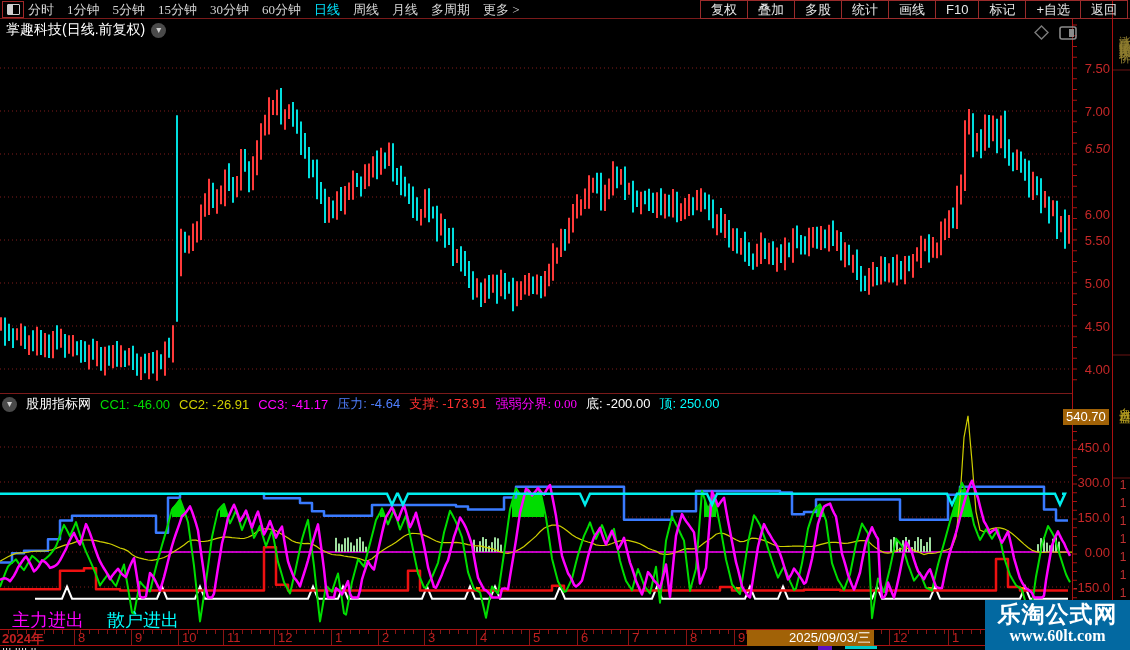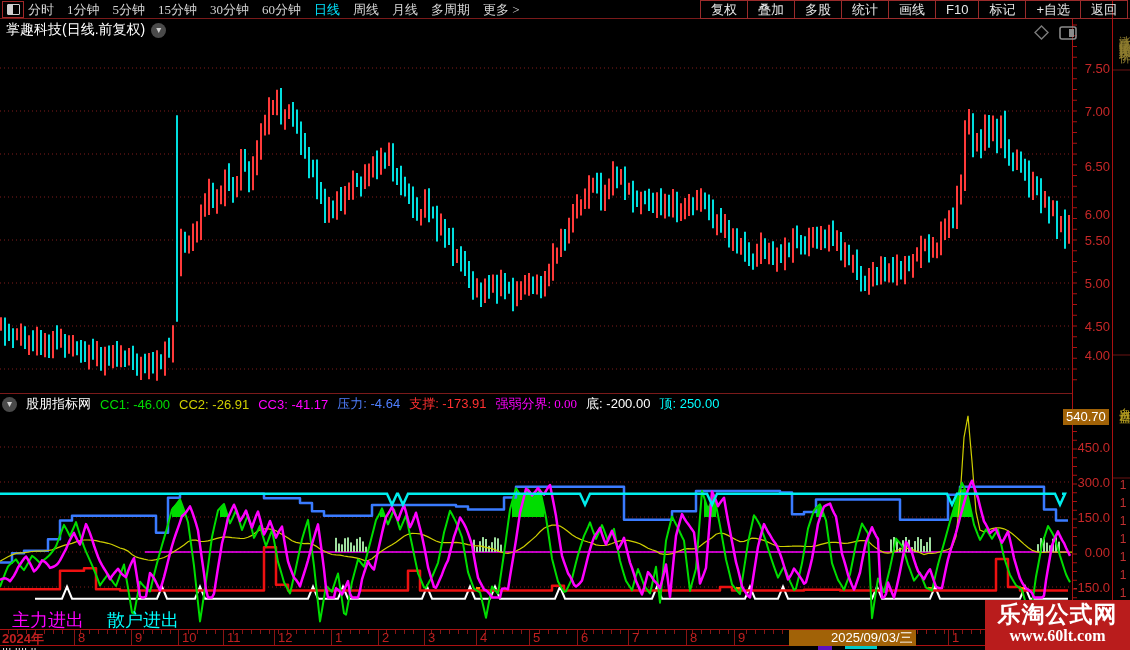--- a/index.html
+++ b/index.html
@@ -33,21 +33,21 @@
   #ind-name{color:#fff;}
   .hdr-field{letter-spacing:0;}
   
   .badge-purple{position:absolute;z-index:4;background:#a16207;color:#fff;font-size:13px;
        line-height:16px;padding:0 3px;}
   
   .time-label{position:absolute;z-index:3;color:#c02020;font-size:13px;top:630px;}
   
   .legend{position:absolute;z-index:3;font-size:18px;top:608px;}
   
-  #watermark{position:absolute;left:985px;top:600px;width:145px;height:50px;background:#b91c1c;
+  #watermark{position:absolute;left:985px;top:600px;width:145px;height:50px;background:#0369a1;
        z-index:6;text-align:center;}
   #wm1{color:#fff;font-size:23px;font-weight:bold;letter-spacing:1px;line-height:26px;margin-top:1px;}
   #wm2{color:#fff;font-size:16px;font-weight:bold;font-family:"Liberation Serif","DejaVu Serif",serif;}
   
   #sidebar-strip{position:absolute;left:1113px;top:0;width:17px;height:650px;z-index:2;overflow:hidden;}
   .v-text{writing-mode:vertical-rl;text-orientation:upright;position:absolute;left:3px;
        letter-spacing:2px;font-size:12px;}
   
   .frag{position:absolute;z-index:3;}
 </style>
@@ -663,26 +663,26 @@
   </svg>
   <svg width="18" height="14">
     <rect x="1" y="1" width="16" height="12" rx="2" fill="none" stroke="#8a8a8a" stroke-width="1.6"></rect>
     <rect x="10" y="3" width="5" height="8" fill="#8a8a8a"></rect>
   </svg>
 </div>
 
 <div id="price-axis">
       <div class="price-label" style="left: 1072px; top: 61px;">7.50</div>
       <div class="price-label" style="left: 1072px; top: 104px;">7.00</div>
-      <div class="price-label" style="left: 1072px; top: 159px;">6.50</div>
+      <div class="price-label" style="left: 1072px; top: 141px; font-style: italic;">6.50</div>
       <div class="price-label" style="left: 1072px; top: 207px;">6.00</div>
       <div class="price-label" style="left: 1072px; top: 233px;">5.50</div>
       <div class="price-label" style="left: 1072px; top: 276px;">5.00</div>
       <div class="price-label" style="left: 1072px; top: 319px;">4.50</div>
-      <div class="price-label" style="left: 1072px; top: 348px;">4.00</div>
+      <div class="price-label" style="left: 1072px; top: 362px;">4.00</div>
     </div>
 
 <div class="txt" id="ind-header">
   <span class="circle-icon">▾</span>
   <span id="ind-name">股朋指标网</span>
 <span class="hdr-field" style="color: rgb(0, 221, 0);">CC1: -46.00</span>
       <span class="hdr-field" style="color: rgb(207, 207, 0);">CC2: -26.91</span>
       <span class="hdr-field" style="color: rgb(255, 0, 255);">CC3: -41.17</span>
       <span class="hdr-field" style="color: rgb(79, 127, 255);">压力: -4.64</span>
       <span class="hdr-field" style="color: rgb(255, 48, 48);">支撑: -173.91</span>
@@ -716,21 +716,21 @@
       <div class="time-label" style="left: 480px;">4</div>
       <div class="time-label" style="left: 533px;">5</div>
       <div class="time-label" style="left: 581px;">6</div>
       <div class="time-label" style="left: 632px;">7</div>
       <div class="time-label" style="left: 690px;">8</div>
       <div class="time-label" style="left: 738px;">9</div>
       <div class="time-label" style="left: 843px;">11</div>
       <div class="time-label" style="left: 893px;">12</div>
       <div class="time-label" style="left: 952px;">1</div>
     </div>
-<div class="badge-purple" id="date-badge" style="top: 630px; left: 789px; padding-left: 42px;">2025/09/03/三</div>
+<div class="badge-purple" id="date-badge" style="top: 630px; left: 747px; padding-left: 42px;">2025/09/03/三</div>
 
 <div id="sidebar-strip">
   <span class="v-text" style="top:26px;color:#8f7d2f;">涨跌幅量比换手现价</span>
   <span class="v-text" style="top:398px;color:#b8a020;">自选盘</span>
   <span class="v-text" style="top:478px;color:#c03030;letter-spacing:4px;">1111111111</span>
 </div>
 
 <div class="frag" style="left:2px;top:646px;width:58px;height:4px;overflow:hidden;color:#e8e8e8;font-size:12px;">||| |||| ||</div>
 <div class="frag" style="left:818px;top:646px;width:14px;height:4px;background:#5b10c0;"></div>
 <div class="frag" style="left:845px;top:646px;width:32px;height:3px;background:#00c8c8;"></div>

